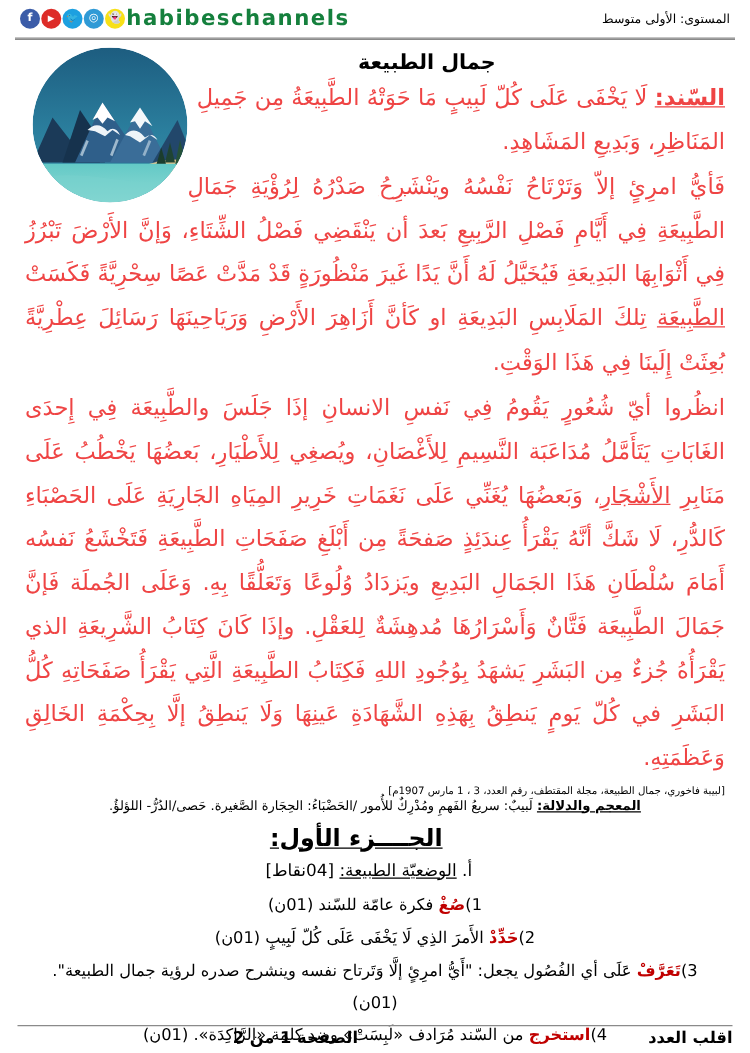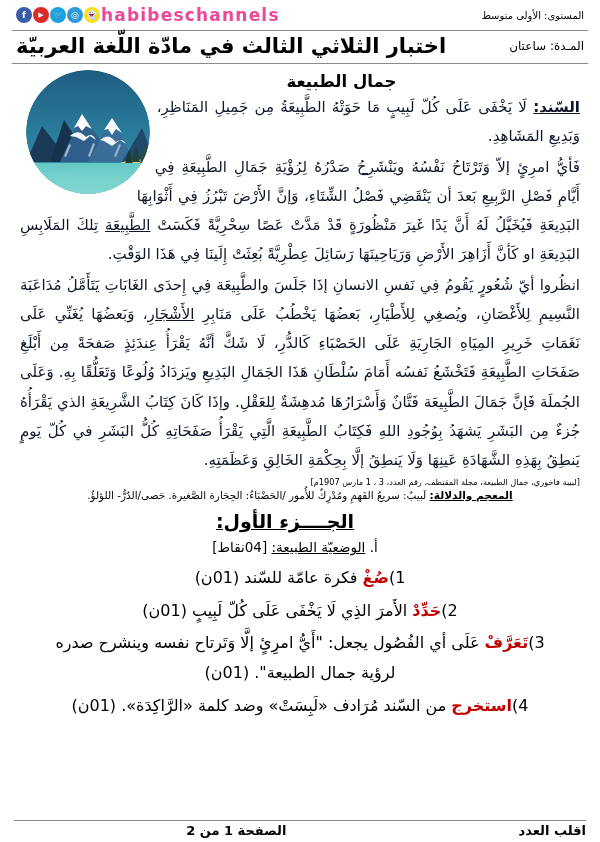--- a/index.html
+++ b/index.html
@@ -54,21 +54,21 @@
     flex: 0 0 auto;
   }
   .brand-name {
     font-family: "DejaVu Sans", sans-serif;
     font-weight: bold;
     font-size: 17px;
     letter-spacing: 1.2px;
     margin-right: 0;
     margin-left: 0;
     padding-right: 6px;
-    color: #ec4899;
+    color: #15803d;
     direction: ltr;
   }
   .level-text {
     font-size: 10px;
     font-family: "DejaVu Sans", sans-serif;
     color: #000;
     white-space: nowrap;
   }
   .rule {
     border: 0;
@@ -111,26 +111,26 @@
   .figure {
     float: left;
     width: 124px;
     height: 124px;
     border-radius: 50%;
     overflow: hidden;
     margin: 2px 10px 4px 6px;
     shape-outside: circle(50%);
   }
   .passage {
-    font-size: 15px;
+    font-size: 18px;
     line-height: 1.95;
     text-align: justify;
     text-justify: inter-word;
     font-family: "DejaVu Sans", sans-serif;
-    color: #0f172a;
+    color: #ef4444;
   }
   .passage p { margin: 0 0 1px 0; }
   .lbl { font-weight: bold; text-decoration: underline; }
   .u { text-decoration: underline; }
   .source-line {
     font-size: 8.2px;
     font-family: "DejaVu Sans", sans-serif;
     margin-top: 2px;
     margin-bottom: 2px;
     letter-spacing: -0.2px;
@@ -157,21 +157,21 @@
   .situation-line {
     font-size: 13.5px;
     font-family: "DejaVu Sans", sans-serif;
     text-align: center;
     margin: 0 0 8px 0;
     padding-right: 10px;
   }
   .situation-line .u-sit { text-decoration: underline; }
   .q-list { margin: 0; padding: 0; list-style: none; }
   .q-item {
-    font-size: 16px;
+    font-size: 13px;
     font-family: "DejaVu Sans", sans-serif;
     line-height: 1.9;
     text-align: center;
     margin-bottom: 2px;
     padding: 0 18px;
   }
   .q-item.q-long { text-align: center; }
   .verb { color: #c00000; font-weight: bold; }
   .qnum { font-family: "DejaVu Sans", sans-serif; }
 
@@ -211,24 +211,20 @@
       <span class="social-ico" style="background:#1da0e0;font-size:8px">🐦</span>
       <span class="social-ico" style="background:#2f9ad6;font-size:9px">◎</span>
       <span class="social-ico" style="background:#f7e017;color:#fff;font-size:9px">👻</span>
       <span class="brand-name">habibeschannels</span>
     </div>
     <div class="level-text">المستوى: الأولى متوسط</div>
   </div>
 
   <hr class="rule">
 
-  <div class="header-title-row">
-    <div class="exam-title">اختبار الثلاثي الثالث في مادّة اللّغة العربيّة</div>
-    <div class="duration-text">المـدة: ساعتان</div>
-  </div>
 
   <hr class="rule">
 
   <div class="content">
 
     <div class="figure">
       <svg viewBox="0 0 124 124" width="124" height="124">
         <defs>
           <linearGradient id="sky" x1="0" y1="0" x2="0" y2="1">
             <stop offset="0%" stop-color="#1d5d80"></stop>

